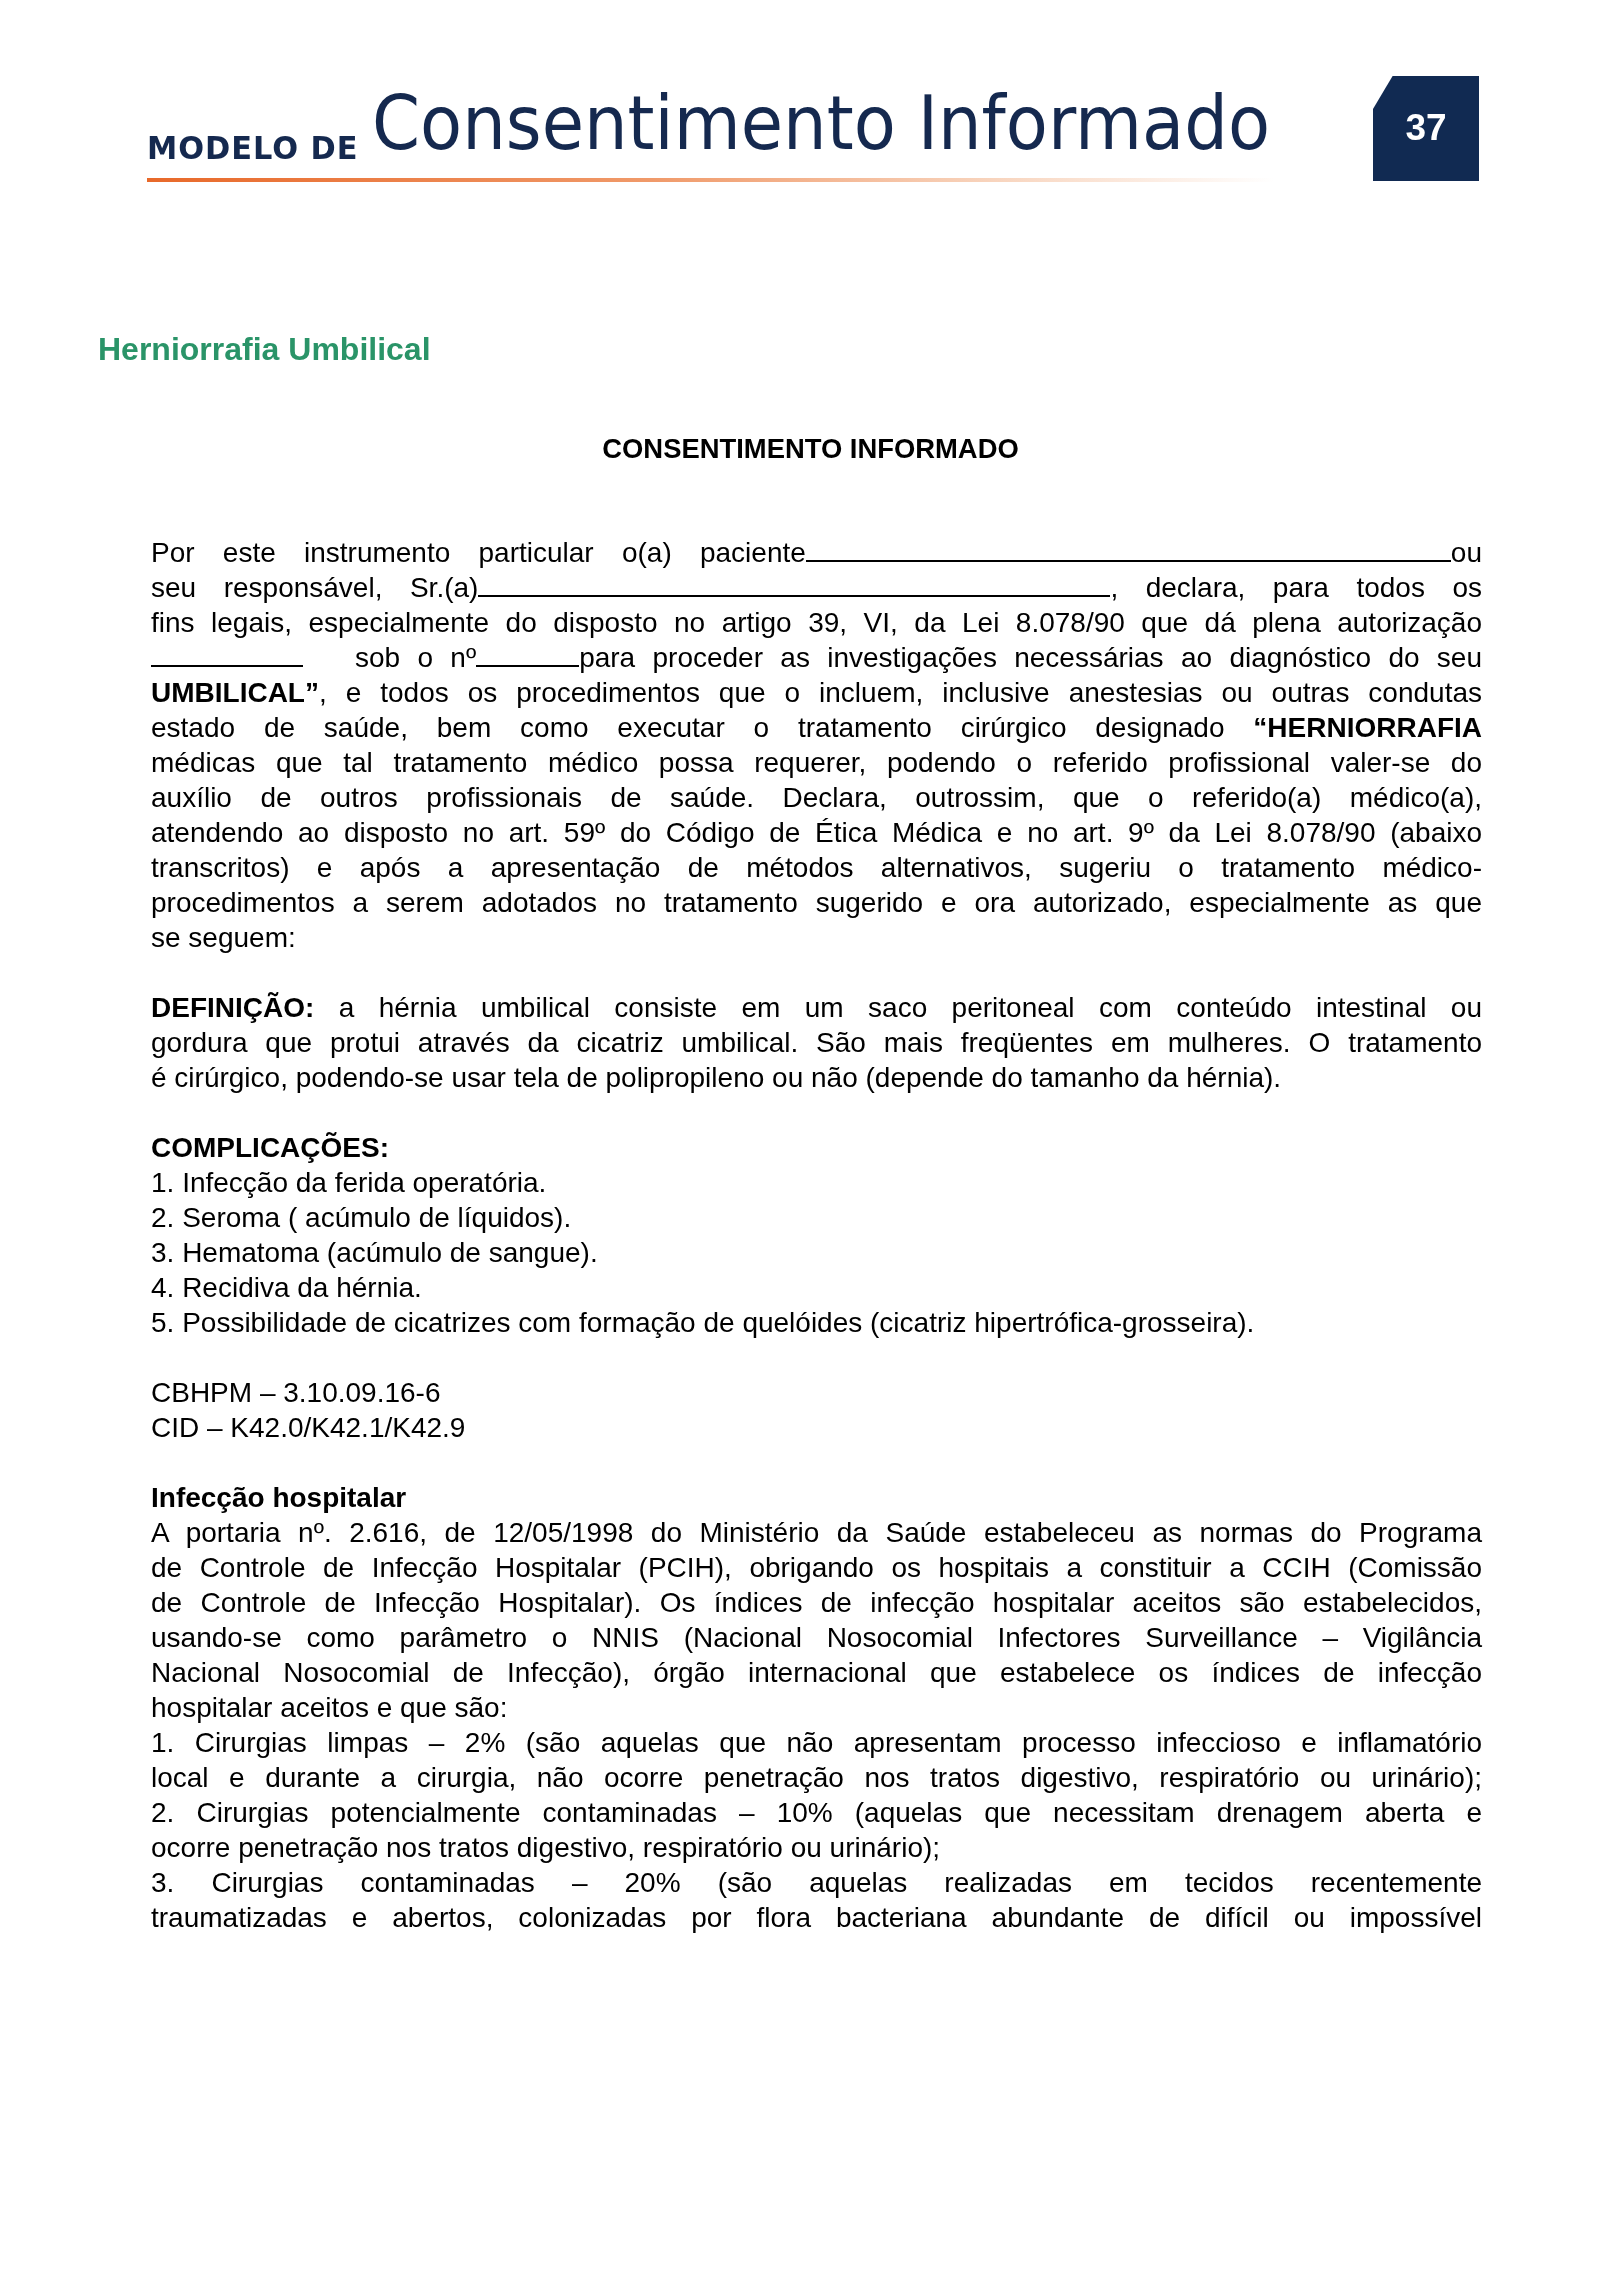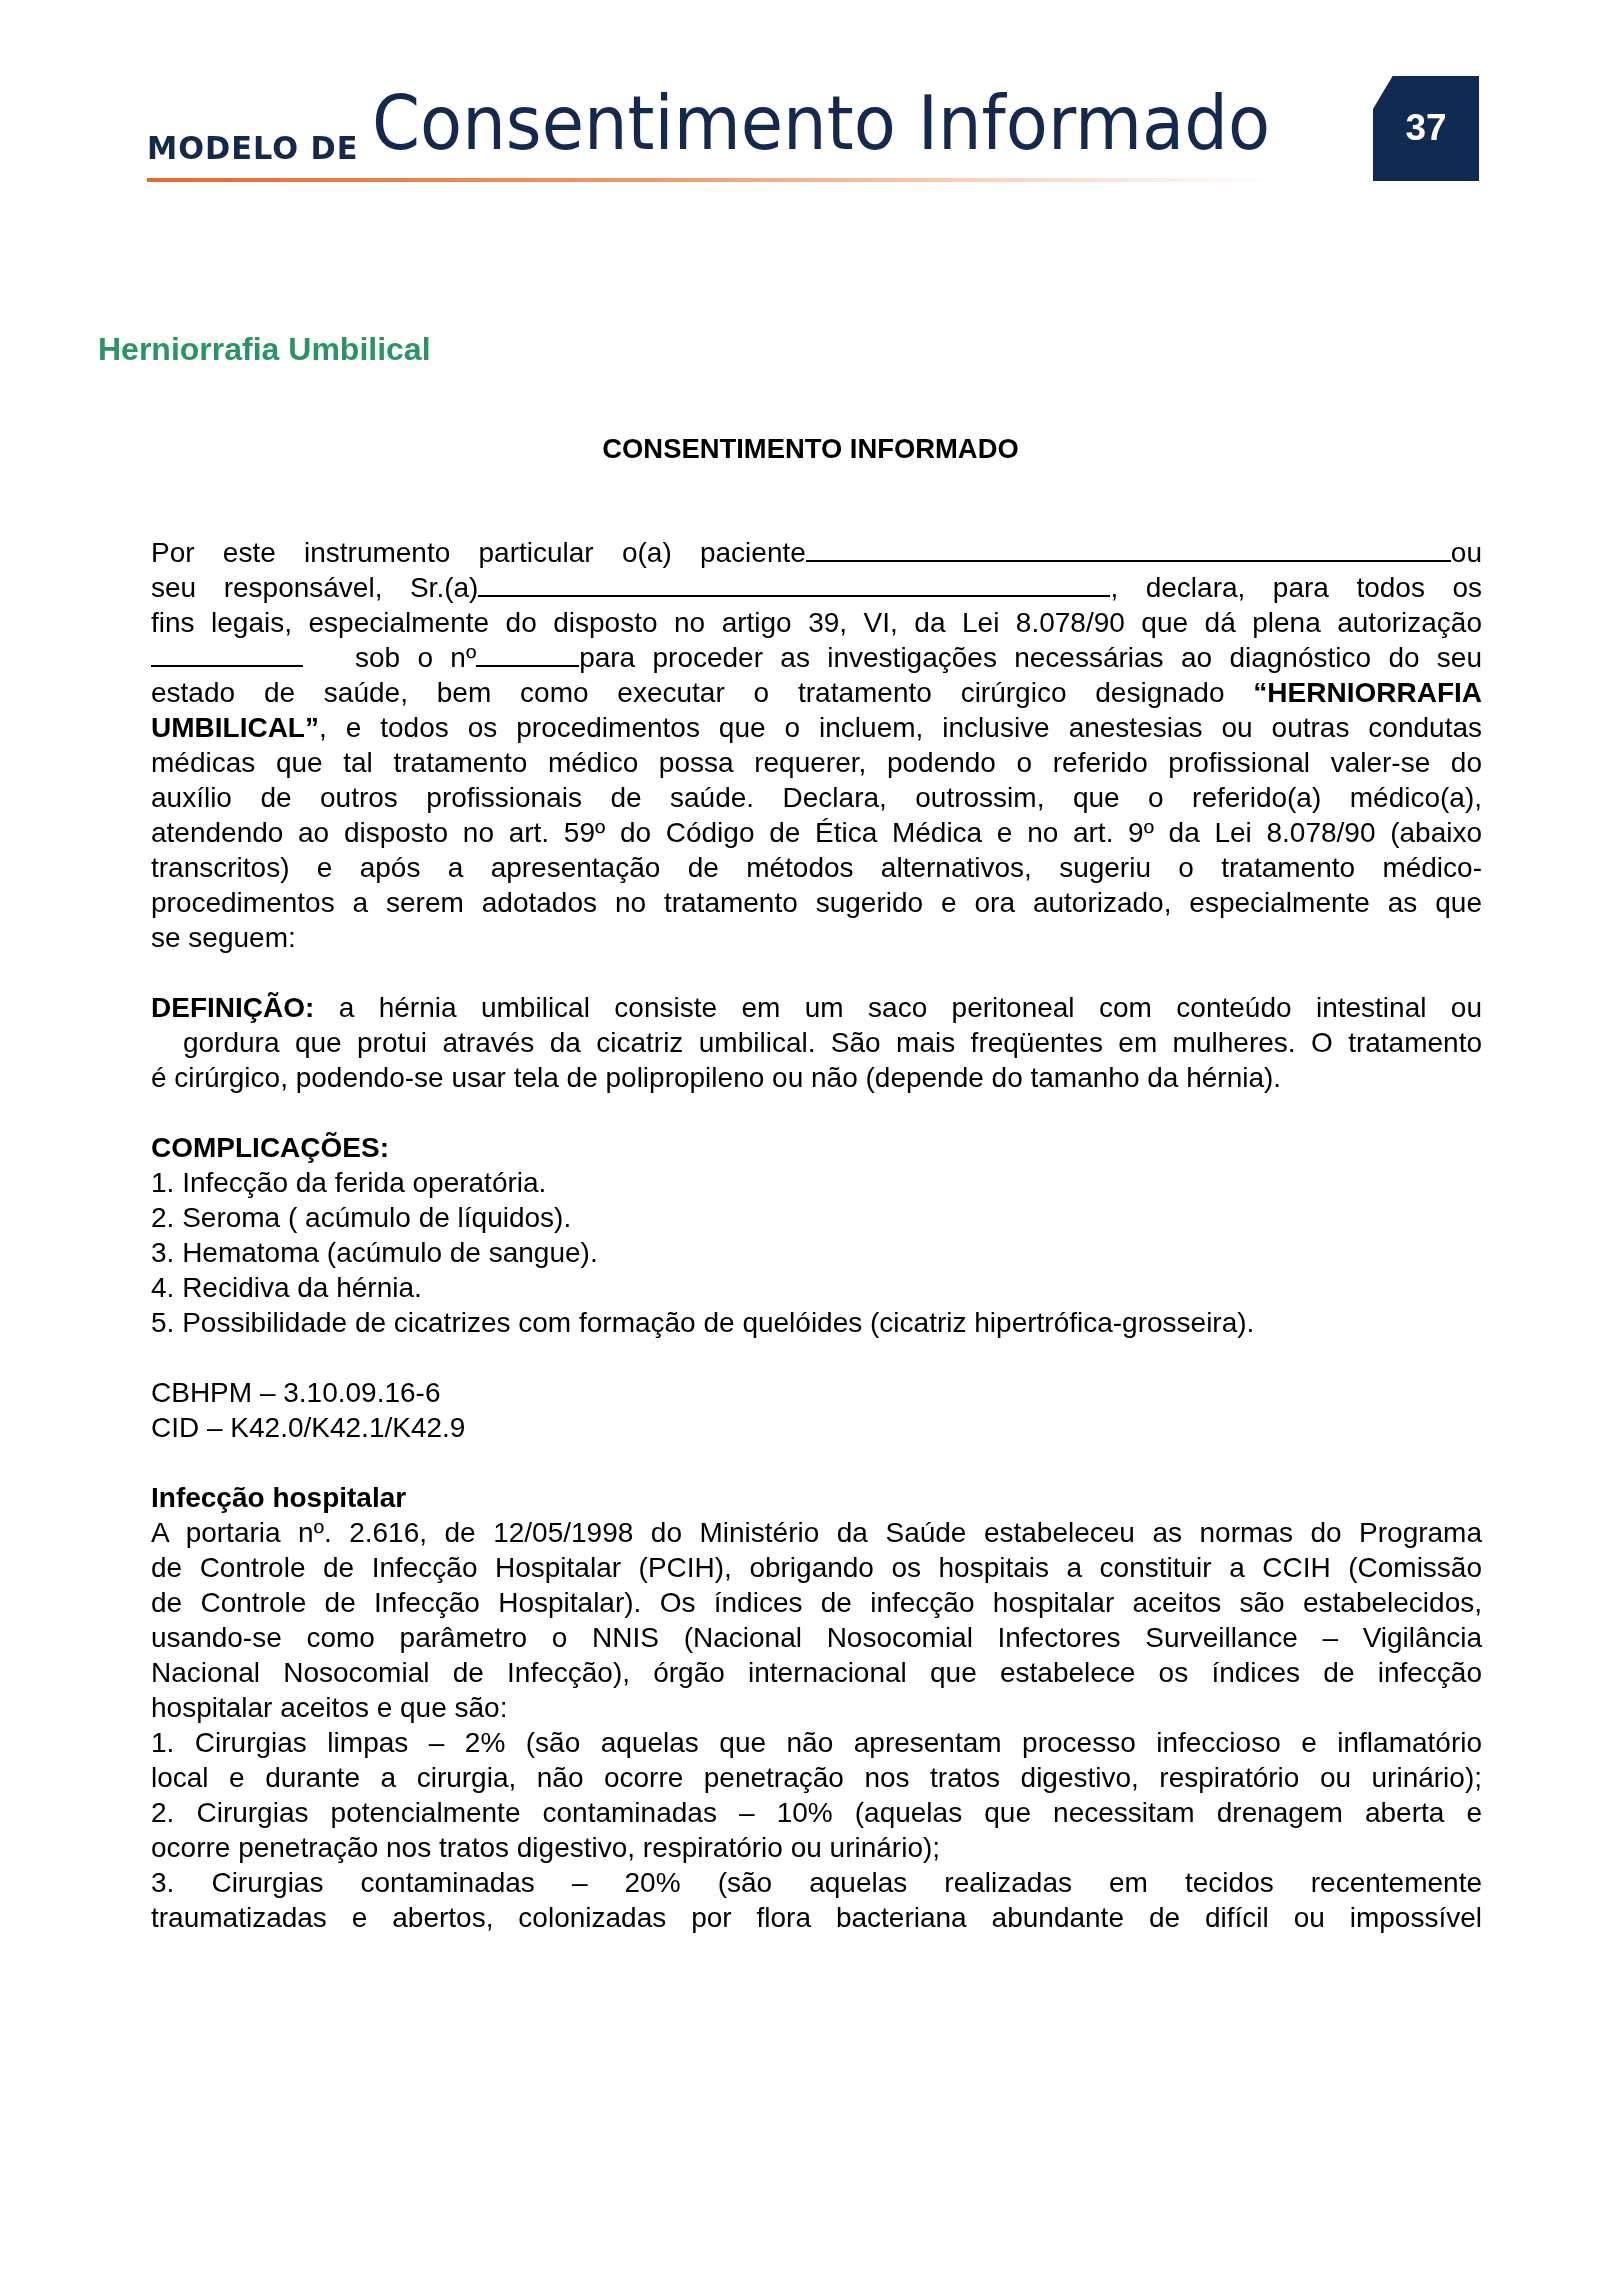--- a/index.html
+++ b/index.html
@@ -47,35 +47,35 @@
 <div class="section-title">Herniorrafia Umbilical</div>
 <div class="doc-heading">CONSENTIMENTO INFORMADO</div>
 
 <div class="body">
 
   <div>
     <span class="line" style="white-space: normal;"><span>Por este instrumento particular o(a) paciente</span><span class="blank" style="width:645px"></span><span>ou</span></span>
     <span class="line" style="white-space: normal;"><span>seu responsável, Sr.(a)</span><span class="blank" style="width:632px"></span><span>, declara, para todos os</span></span>
     <span class="line" style="white-space: normal;">fins legais, especialmente do disposto no artigo 39, VI, da Lei 8.078/90 que dá plena autorização</span>
     <span class="line" style="white-space: normal;"><span class="blank" style="width:152px"></span>&nbsp;&nbsp;&nbsp;<span>sob o nº</span><span class="blank" style="width:103px"></span><span>para proceder as investigações necessárias ao diagnóstico do seu</span></span>
+    <span class="line" style="white-space: normal;"><span class="b">UMBILICAL”</span><span>, e todos os procedimentos que o incluem, inclusive anestesias ou outras condutas</span></span>
     <span class="line" style="white-space: normal;"><span>estado de saúde, bem como executar o tratamento cirúrgico designado</span> <span class="b">“HERNIORRAFIA</span></span>
-    <span class="line" style="white-space: normal;"><span class="b">UMBILICAL”</span><span>, e todos os procedimentos que o incluem, inclusive anestesias ou outras condutas</span></span>
     <span class="line" style="white-space: normal;">médicas que tal tratamento médico possa requerer, podendo o referido profissional valer-se do</span>
     <span class="line" style="white-space: normal;">auxílio de outros profissionais de saúde. Declara, outrossim, que o referido(a) médico(a),</span>
     <span class="line" style="white-space: normal;">atendendo ao disposto no art. 59º do Código de Ética Médica e no art. 9º da Lei 8.078/90 (abaixo</span>
     <span class="line" style="white-space: normal;">transcritos) e após a apresentação de métodos alternativos, sugeriu o tratamento médico-</span>
     <span class="line" style="white-space: normal;">procedimentos a serem adotados no tratamento sugerido e ora autorizado, especialmente as que</span>
     <span class="line left">se seguem:</span>
   </div>
 
   <div class="gap"></div>
 
   <div>
     <span class="line" style="white-space: normal;"><span class="b">DEFINIÇÃO:</span><span> a hérnia umbilical consiste em um saco peritoneal com conteúdo intestinal ou</span></span>
-    <span class="line" style="white-space: normal; margin-left: 32px;">gordura que protui através da cicatriz umbilical. São mais freqüentes em mulheres. O tratamento</span>
+    <span class="line" style="white-space: normal;">gordura que protui através da cicatriz umbilical. São mais freqüentes em mulheres. O tratamento</span>
     <span class="line left">é cirúrgico, podendo-se usar tela de polipropileno ou não (depende do tamanho da hérnia).</span>
   </div>
 
   <div class="gap"></div>
 
   <div>
     <span class="line left b">COMPLICAÇÕES:</span>
     <span class="line left">1. Infecção da ferida operatória.</span>
     <span class="line left">2. Seroma ( acúmulo de líquidos).</span>
     <span class="line left">3. Hematoma (acúmulo de sangue).</span>

